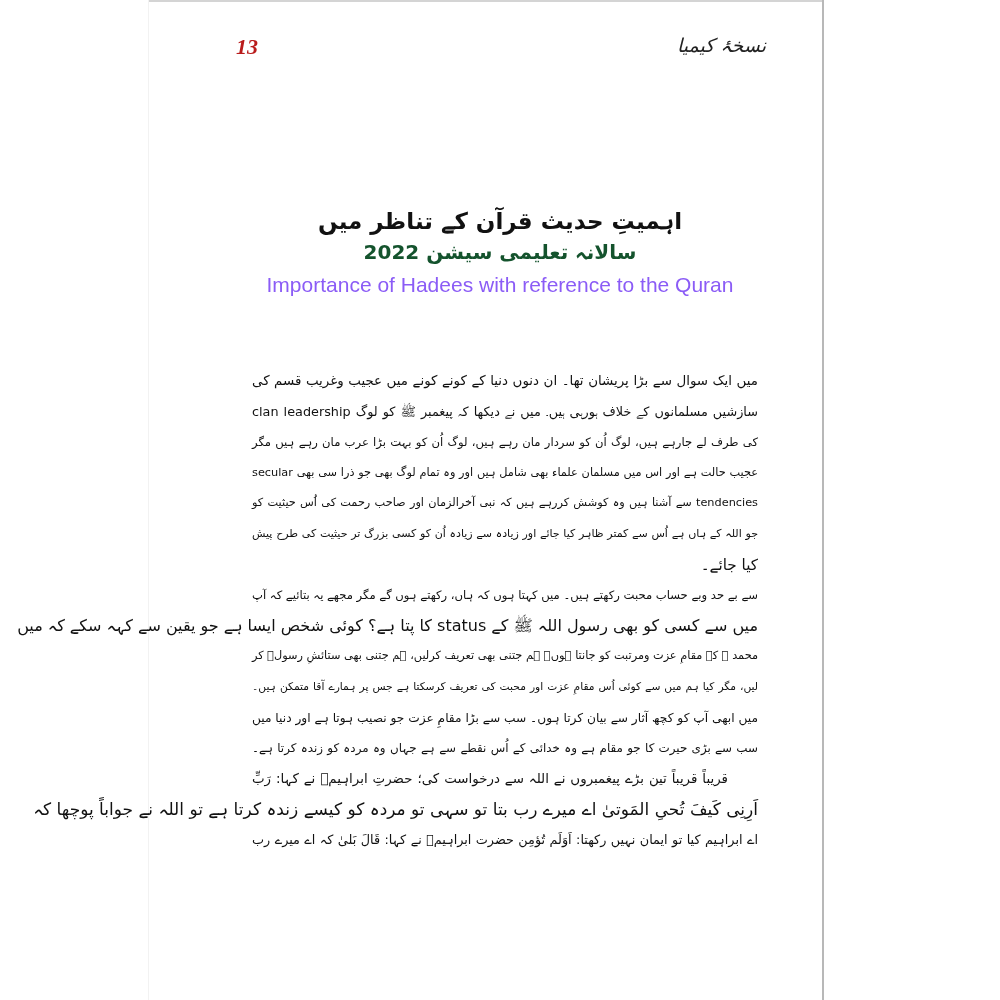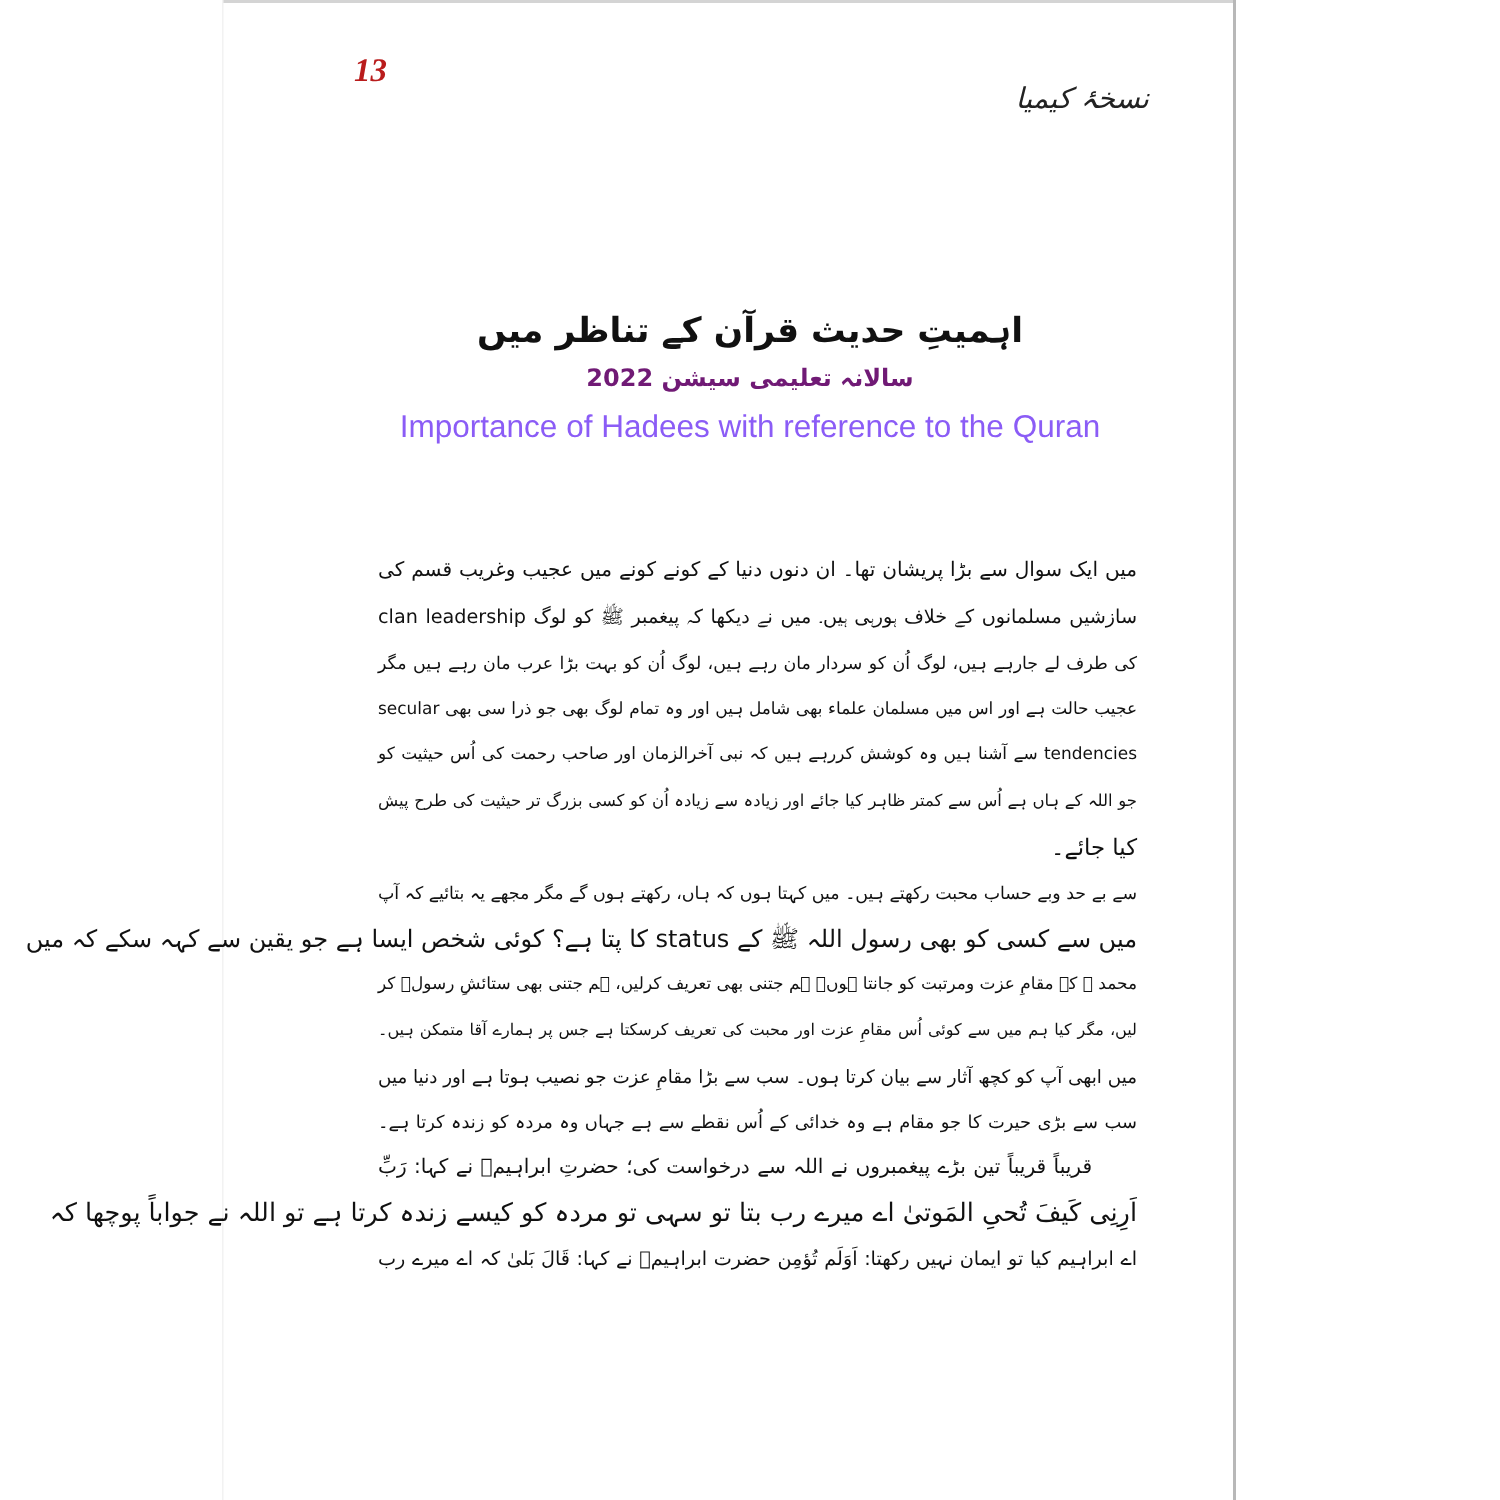--- a/index.html
+++ b/index.html
@@ -2,24 +2,24 @@
 <html><head>
   <meta charset="utf-8">
   <style>
     html, body { margin: 0; padding: 0; background: #ffffff; }
     body { width: 1000px; height: 1000px; position: relative; overflow: hidden; font-family: "DejaVu Serif", serif; color: #111; }
     .page-top-edge { position: absolute; left: 148px; top: 0; width: 676px; height: 2px; background: #d4d4d4; }
     .page-right-edge { position: absolute; left: 822px; top: 0; width: 2px; height: 1000px; background: #b8b8b8; }
     .page-left-edge { position: absolute; left: 148px; top: 0; width: 1px; height: 1000px; background: #f2f2f2; }
     .running-head { position: absolute; top: 34px; left: 236px; width: 530px; height: 40px; }
     .page-number { position: absolute; left: 0; top: 0; font-family: "Liberation Serif", serif; font-style: italic; font-weight: bold; font-size: 22px; color: #b91c1c; }
-    .book-title { position: absolute; right: 0; top: 0; direction: rtl; font-family: "DejaVu Sans", sans-serif; font-style: italic; font-size: 19px; color: #222; margin-top: 20px; }
+    .book-title { position: absolute; right: 0; top: 0; direction: rtl; font-family: "DejaVu Sans", sans-serif; font-style: italic; font-size: 19px; color: #222; }
     .heading-block { position: absolute; top: 204px; left: 230px; width: 540px; text-align: center; }
     .title-urdu { direction: rtl; font-family: "DejaVu Sans", sans-serif; font-weight: bold; font-size: 23px; line-height: 34px; color: #111; }
-    .subtitle-urdu { direction: rtl; font-family: "DejaVu Sans", sans-serif; font-weight: bold; font-size: 16px; line-height: 28px; color: #701a75; }
+    .subtitle-urdu { direction: rtl; font-family: "DejaVu Sans", sans-serif; font-weight: bold; font-size: 20px; line-height: 28px; color: #14532d; }
     .title-english { font-family: "Liberation Sans", sans-serif; font-size: 21px; line-height: 30px; color: #8b5cf6; margin-top: 4px; }
     .body-text { position: absolute; top: 341px; left: 252px; width: 506px; direction: rtl; text-align: justify; text-align-last: right; font-family: "DejaVu Sans", sans-serif; font-size: 15.2px; line-height: 30.6px; color: #111; margin-top: 25px; }
     .body-text p { margin: 0; }
     .body-text .line { display: block; white-space: nowrap; text-align: justify; text-align-last: justify; }
     .body-text .line.last { text-align-last: right; }
     .body-text .line.indent { padding-right: 30px; }
   </style>
 </head>
 <body>
 

